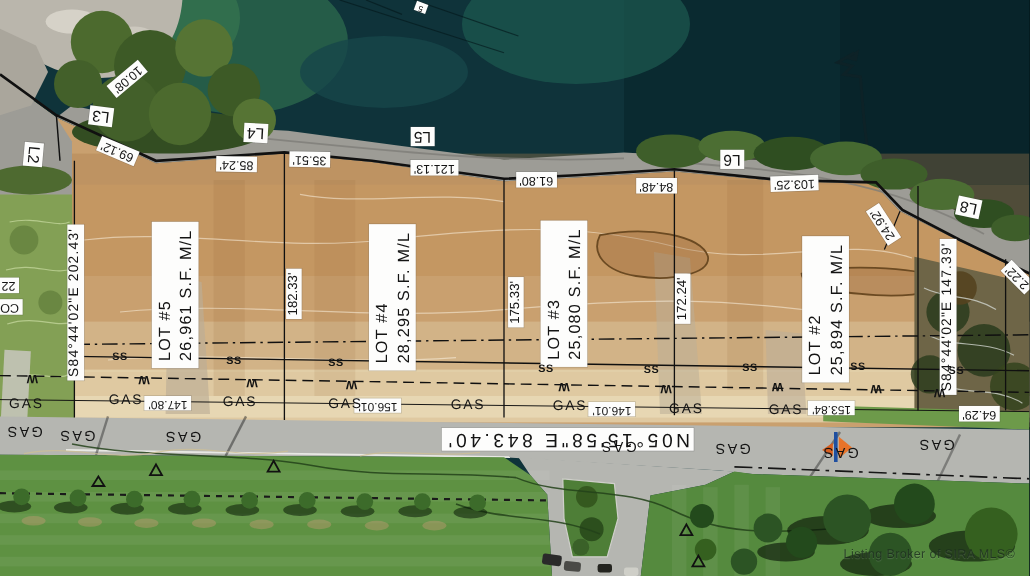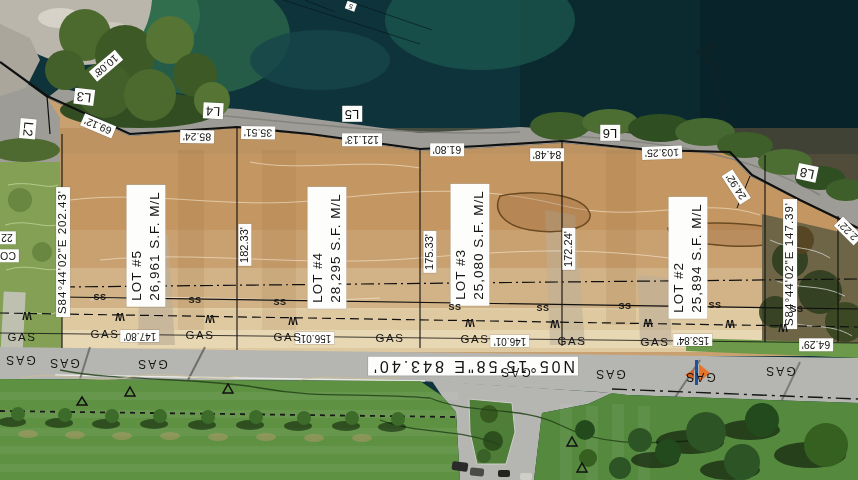--- a/index.html
+++ b/index.html
@@ -343,14 +343,15 @@
       <div class="lbl plain wm" style="left: 120px; top: 316px; transform: translate(-50%, -50%) rotate(180deg);">W</div>
       <div class="lbl plain wm" style="left: 210px; top: 318px; transform: translate(-50%, -50%) rotate(180deg);">W</div>
       <div class="lbl plain wm" style="left: 293px; top: 320px; transform: translate(-50%, -50%) rotate(180deg);">W</div>
       <div class="lbl plain wm" style="left: 470px; top: 322px; transform: translate(-50%, -50%) rotate(180deg);">W</div>
       <div class="lbl plain wm" style="left: 555px; top: 323px; transform: translate(-50%, -50%) rotate(180deg);">W</div>
       <div class="lbl plain wm" style="left: 648px; top: 322px; transform: translate(-50%, -50%) rotate(180deg);">W</div>
       <div class="lbl plain wm" style="left: 730px; top: 323px; transform: translate(-50%, -50%) rotate(180deg);">W</div>
       <div class="lbl plain wm" style="left: 783px; top: 327px; transform: translate(-50%, -50%) rotate(180deg);">W</div>
     </div>
 
+<div id="watermark">Listing Broker of SIRA MLS©</div>
 
 </div>
 
 </body></html>

